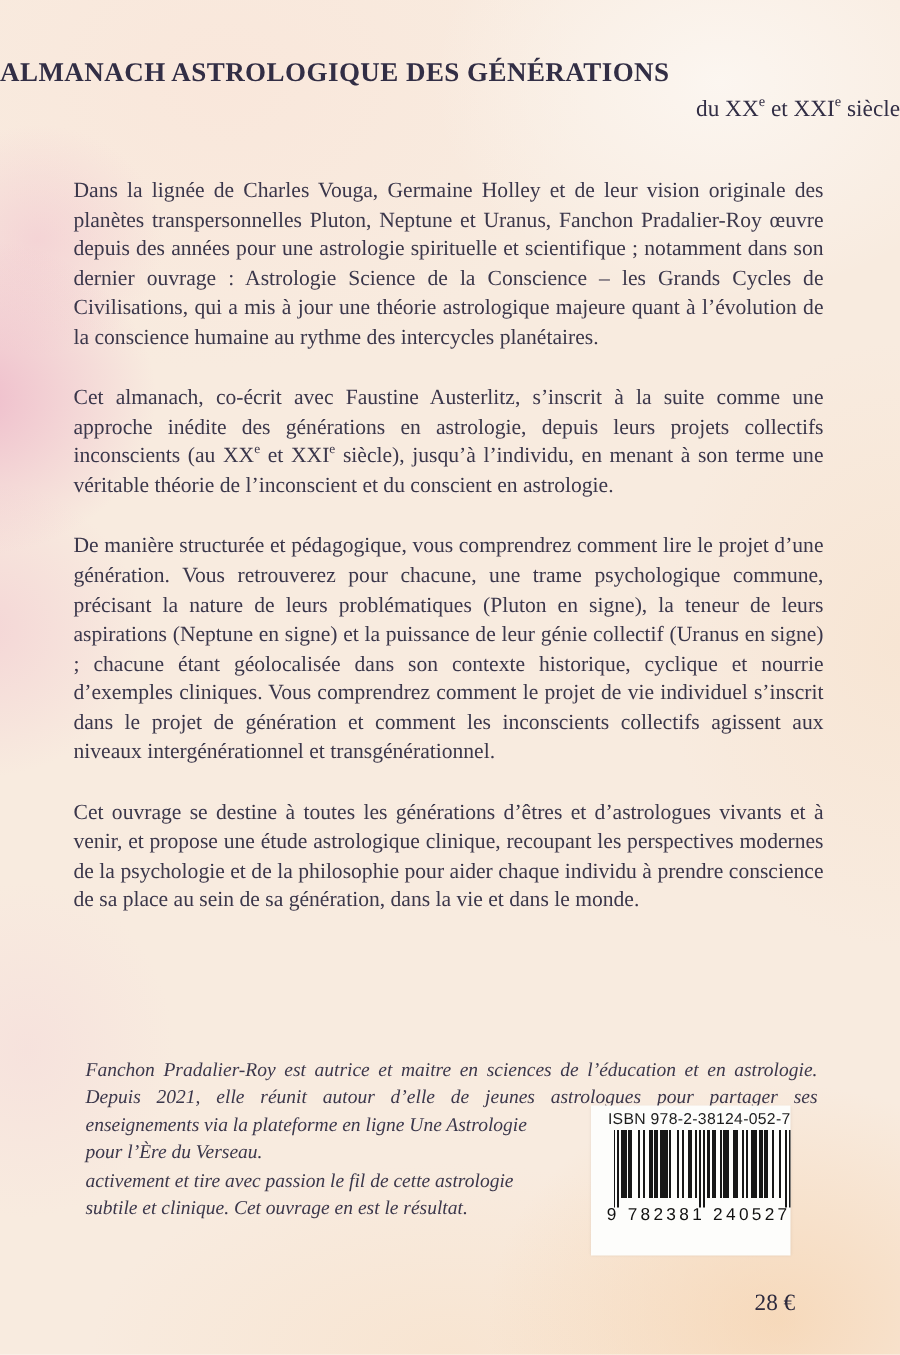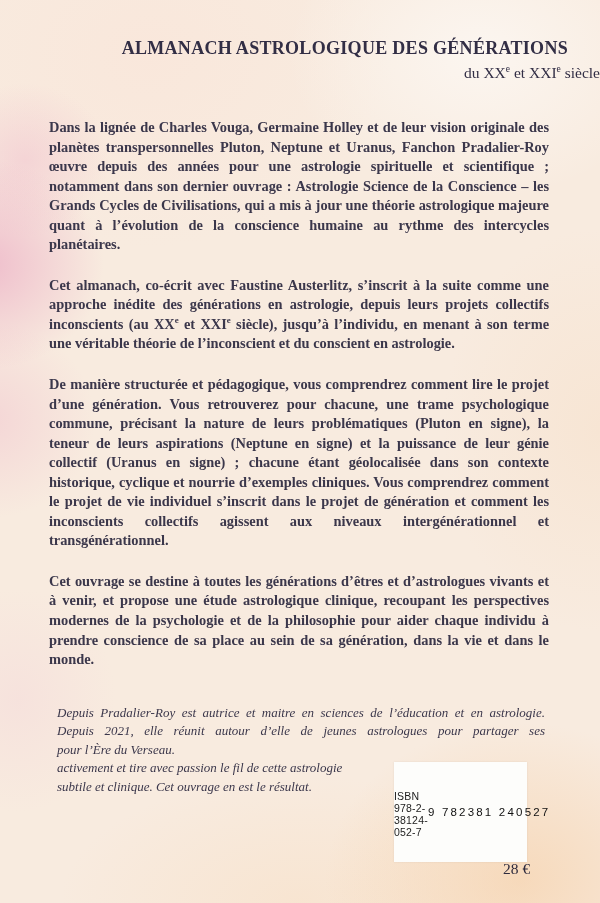--- a/index.html
+++ b/index.html
@@ -15,43 +15,43 @@
       radial-gradient(140px 160px at 18px 700px, rgba(242,205,215,.30), rgba(242,205,215,0) 70%),
       radial-gradient(260px 210px at 520px 880px, rgba(245,203,158,.55), rgba(245,203,158,0) 75%),
       radial-gradient(320px 170px at 300px 903px, rgba(247,219,188,.40), rgba(247,219,188,0) 75%),
       radial-gradient(210px 270px at 600px 430px, rgba(246,222,198,.45), rgba(246,222,198,0) 75%),
       radial-gradient(240px 180px at 480px 55px, rgba(252,247,242,.9), rgba(252,247,242,0) 80%),
       radial-gradient(300px 240px at 150px 55px, rgba(250,228,216,.55), rgba(250,228,216,0) 80%),
       #f8ebdf;
   }
   .title{
     position:absolute;top:38px;left:0;width:548px;
-    text-align:right;font-weight:bold;font-size:18px;
-    letter-spacing:.3px;color:#322e45;margin-left:20px;
+    text-align:left;font-weight:bold;font-size:18px;
+    letter-spacing:.3px;color:#322e45;
   }
   .subtitle{
     position:absolute;top:64px;left:0;width:600px;
     text-align:right;font-size:15.5px;color:#322e45;
   }
   sup.e{font-size:62%;vertical-align:super;line-height:0;}
   .synopsis{
     position:absolute;top:118px;left:49px;width:500px;
     font-size:14.4px;line-height:19.55px;text-align:justify;
   }
-  .synopsis p{margin:0 0 21px 0;font-weight:bold;}
+  .synopsis p{margin:0 0 21px 0;}
   .bio{
     position:absolute;top:704px;left:57px;width:488px;
     font-style:italic;font-size:13px;line-height:18.4px;
   }
   .bio .line{white-space:nowrap;}
   .bio .jline{white-space:normal;text-align:justify;text-align-last:justify;}
   .barcode-box{
-    position:absolute;left:394px;top:762px;width:133px;height:100px;
+    position:absolute;left:394px;top:737px;width:133px;height:100px;
     background:#fdfdfb;box-shadow:0 0 2px rgba(0,0,0,.08);
-    display:flex;flex-direction:row;align-items:center;
+    display:flex;flex-direction:column;align-items:flex-end;
     font-family:"Liberation Sans","DejaVu Sans",sans-serif;
   }
   .isbn-label{font-size:10.5px;color:#1c1c1c;margin-top:3px;letter-spacing:.2px;}
   .bars{margin-top:1px;}
   .barcode-digits{
     font-size:11.5px;color:#111;letter-spacing:2.2px;margin-top:-1px;white-space:nowrap;
   }
   .price{
     position:absolute;left:487px;top:860px;
     font-size:15.5px;color:#2e2b3e;margin-left:16px;
@@ -67,22 +67,23 @@
   <div class="subtitle"><span>du XX</span><sup class="e">e</sup><span> et XXI</span><sup class="e">e</sup><span> siècle</span></div>
 
   <div class="synopsis">
     <p>Dans la lignée de Charles Vouga, Germaine Holley et de leur vision originale des planètes transpersonnelles Pluton, Neptune et Uranus, Fanchon Pradalier-Roy œuvre depuis des années pour une astrologie spirituelle et scientifique ; notamment dans son dernier ouvrage : Astrologie Science de la Conscience – les Grands Cycles de Civilisations, qui a mis à jour une théorie astrologique majeure quant à l’évolution de la conscience humaine au rythme des intercycles planétaires.</p>
     <p><span>Cet almanach, co-écrit avec Faustine Austerlitz, s’inscrit à la suite comme une approche inédite des générations en astrologie, depuis leurs projets collectifs inconscients (au XX</span><sup class="e">e</sup><span> et XXI</span><sup class="e">e</sup><span> siècle), jusqu’à l’individu, en menant à son terme une véritable théorie de l’inconscient et du conscient en astrologie.</span></p>
     <p>De manière structurée et pédagogique, vous comprendrez comment lire le projet d’une génération. Vous retrouverez pour chacune, une trame psychologique commune, précisant la nature de leurs problématiques (Pluton en signe), la teneur de leurs aspirations (Neptune en signe) et la puissance de leur génie collectif (Uranus en signe) ; chacune étant géolocalisée dans son contexte historique, cyclique et nourrie d’exemples cliniques. Vous comprendrez comment le projet de vie individuel s’inscrit dans le projet de génération et comment les inconscients collectifs agissent aux niveaux intergénérationnel et transgénérationnel.</p>
     <p>Cet ouvrage se destine à toutes les générations d’êtres et d’astrologues vivants et à venir, et propose une étude astrologique clinique, recoupant les perspectives modernes de la psychologie et de la philosophie pour aider chaque individu à prendre conscience de sa place au sein de sa génération, dans la vie et dans le monde.</p>
   </div>
 
   <div class="bio">
-    <div class="jline">Depuis Pradalier-Roy est autrice et maitre en sciences de l’éducation et en astrologie.</div>
+    <div class="jline">Fanchon Pradalier-Roy est autrice et maitre en sciences de l’éducation et en astrologie.</div>
     <div class="jline">Depuis 2021, elle réunit autour d’elle de jeunes astrologues pour partager ses</div>
+    <div class="line">enseignements via la plateforme en ligne Une Astrologie</div>
     <div class="line">pour l’Ère du Verseau.</div>
     <div class="line">activement et tire avec passion le fil de cette astrologie</div>
     <div class="line">subtile et clinique. Cet ouvrage en est le résultat.</div>
   </div>
 
   <div class="barcode-box">
     <div class="isbn-label">ISBN 978-2-38124-052-7</div>
     <svg class="bars" width="118" height="52" viewBox="0 0 95 16" preserveAspectRatio="none" shape-rendering="crispEdges">
         <rect x="0" y="0" width="1" height="16" fill="#171717"></rect>
         <rect x="2" y="0" width="1" height="16" fill="#171717"></rect>

